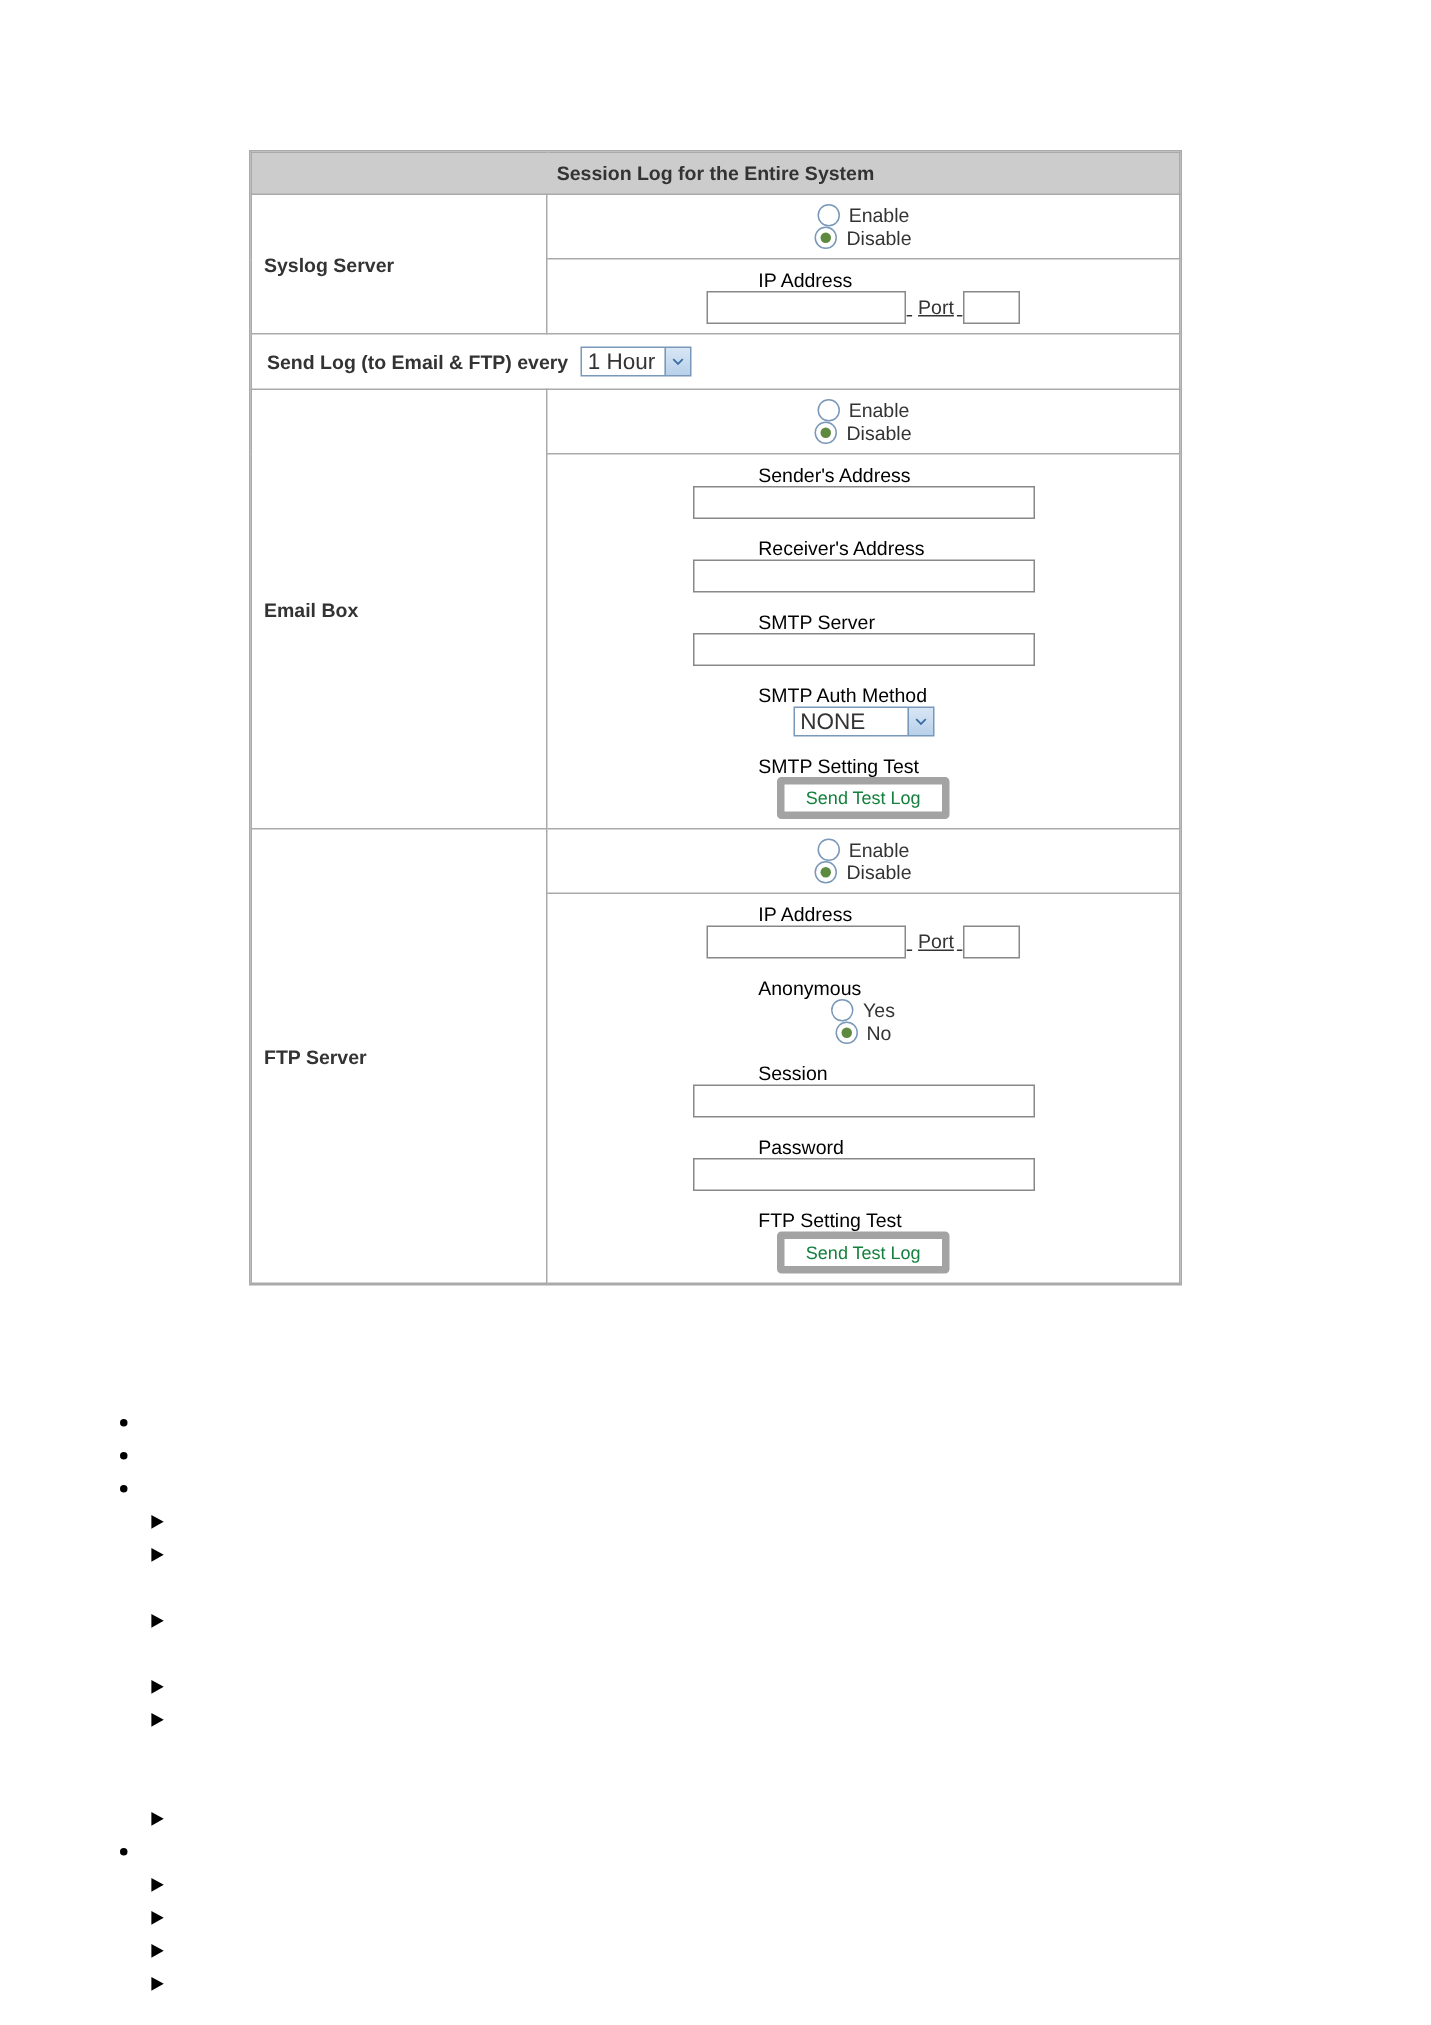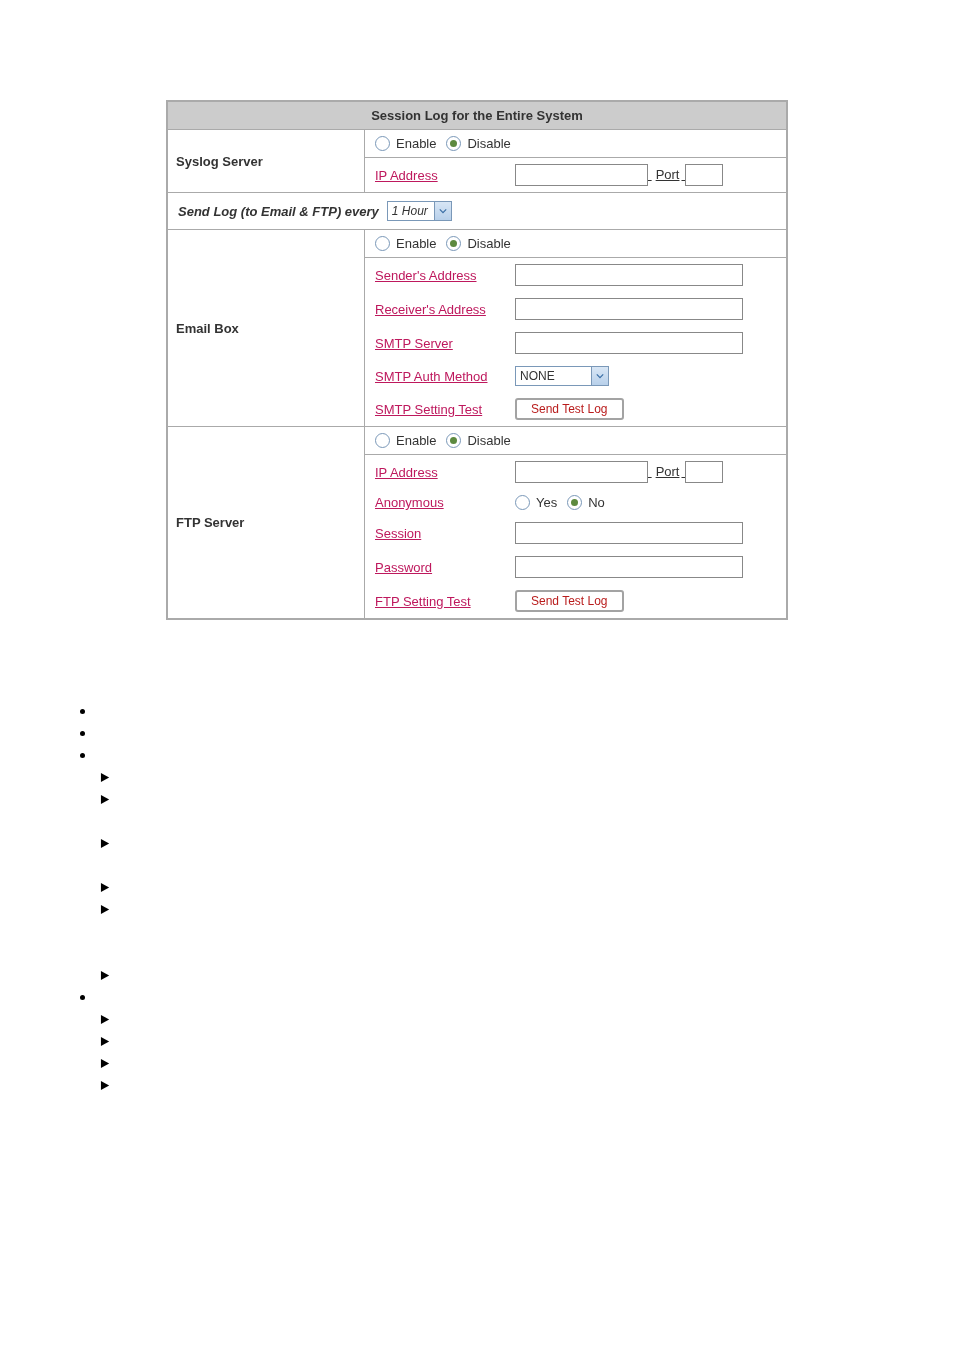--- a/index.html
+++ b/index.html
@@ -36,28 +36,28 @@
       vertical-align: middle;
       padding: 8px;
     }
     .content-cell {
       padding: 0;
     }
     .subrow {
       display: flex;
       align-items: center;
       padding: 6px 10px;
+      flex-direction: column;
     }
     .divider {
       border-bottom: 1px solid #aaa;
     }
     .field-label {
       width: 140px;
-      color: #be185d;
-      text-decoration: underline;
+      color: #000000;
     }
     .field-input {
       display: inline-block;
       text-decoration: underline;
     }
     input[type="text"] {
       border: 1px solid #888;
       height: 18px;
       padding: 1px 3px;
       font-size: 12px;
@@ -98,52 +98,51 @@
       top: 3px;
       left: 3px;
     }
     .select-box {
       display: inline-flex;
       align-items: center;
       border: 1px solid #7a98b8;
       background: #fff;
       height: 18px;
       padding-left: 4px;
-      font-size: 12px;
+      font-size: 15px;
       position: relative;
     }
     .select-arrow {
       display: inline-flex;
       align-items: center;
       justify-content: center;
       width: 16px;
       height: 18px;
       background: linear-gradient(#d8e6f5, #b8d0ea);
       border-left: 1px solid #7a98b8;
       margin-left: 6px;
     }
     .select-arrow svg {
       width: 8px;
       height: 8px;
     }
     .btn {
-      border: 2px solid #a3a3a3;
+      border: 5px solid #a3a3a3;
       background: #fff;
       border-radius: 3px;
       padding: 2px 14px;
       font-size: 12px;
       cursor: pointer;
-      color: #b91c1c;
+      color: #15803d;
     }
     .sendlog-row {
       padding: 8px 10px;
       display: flex;
       align-items: center;
       font-weight: bold;
-      font-style: italic;
     }
     .sendlog-row .select-box {
       margin-left: 8px;
       font-weight: normal;
     }
     .bullet-list {
       margin: 80px 60px 0 60px;
     }
     .bullet-row {
       display: flex;

